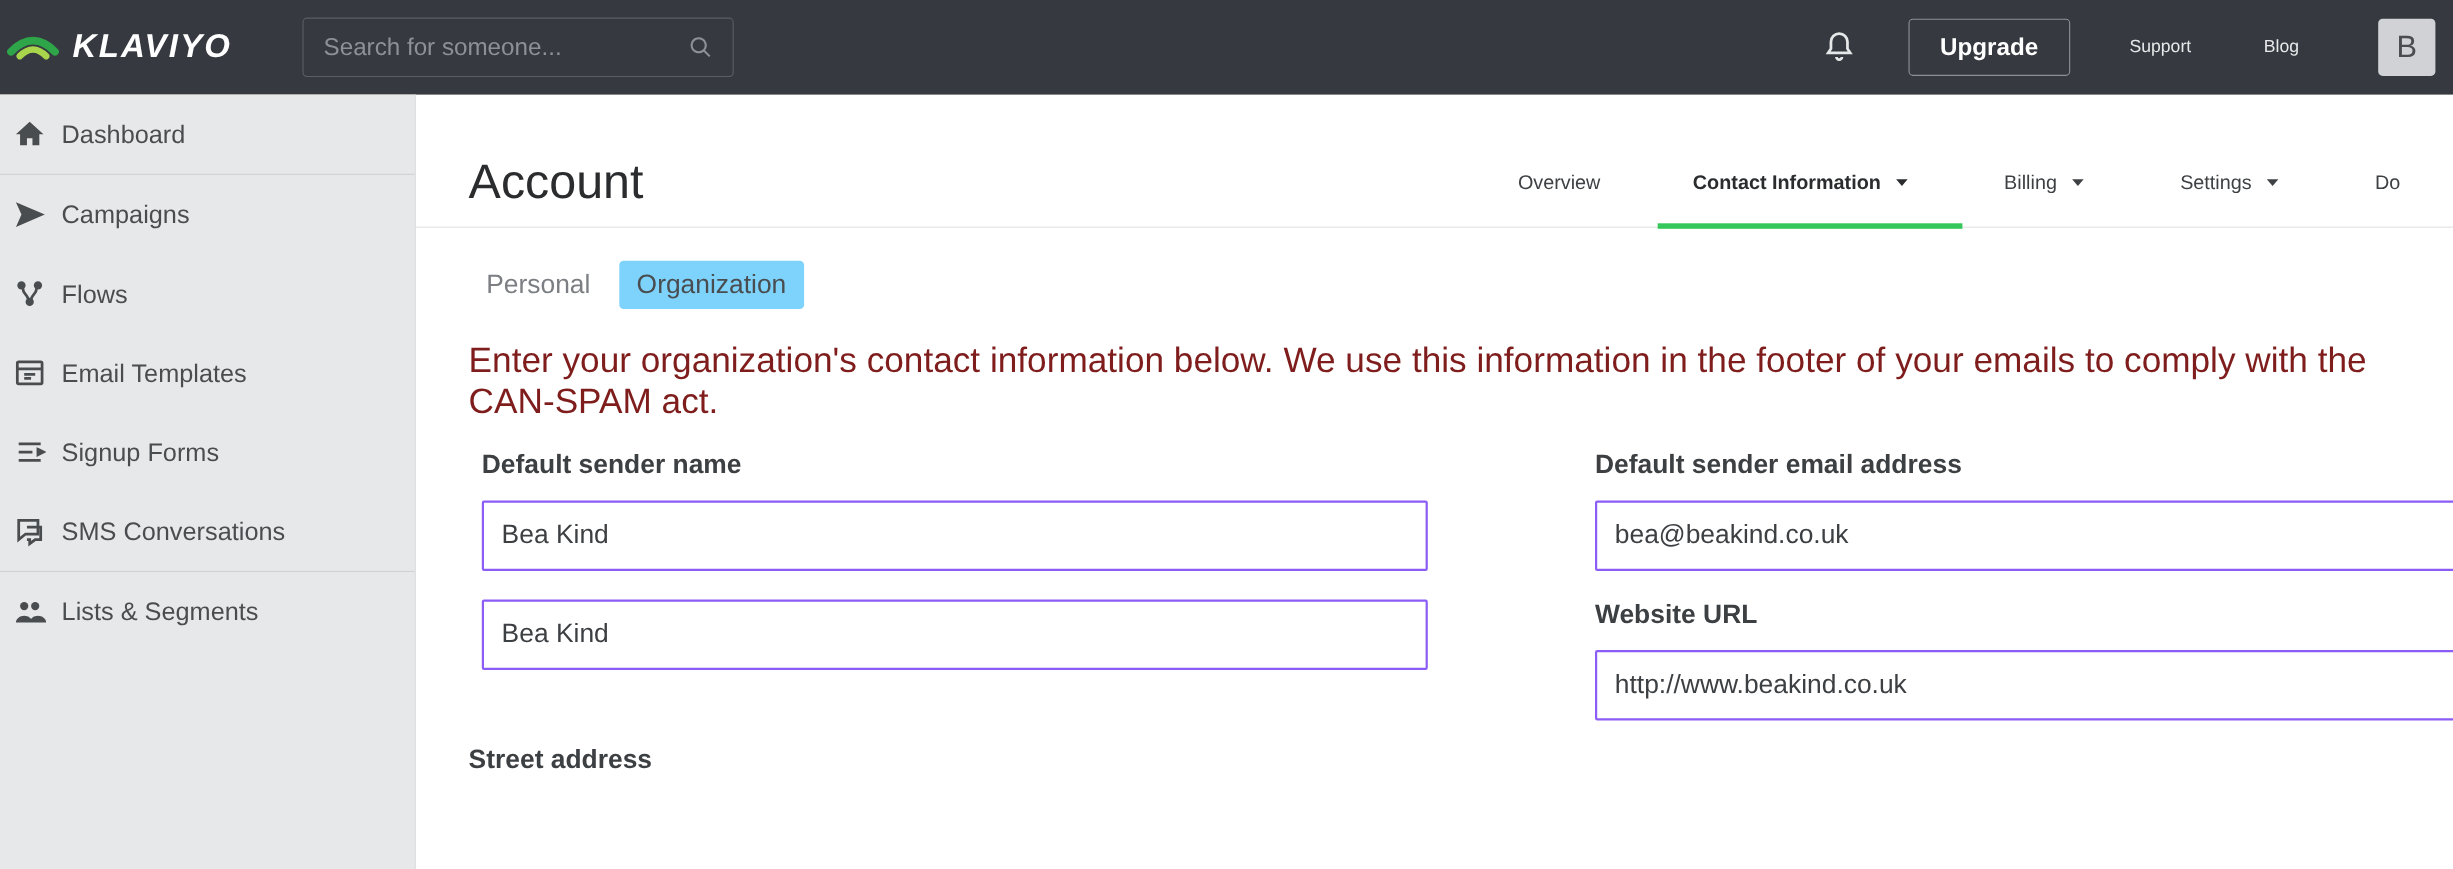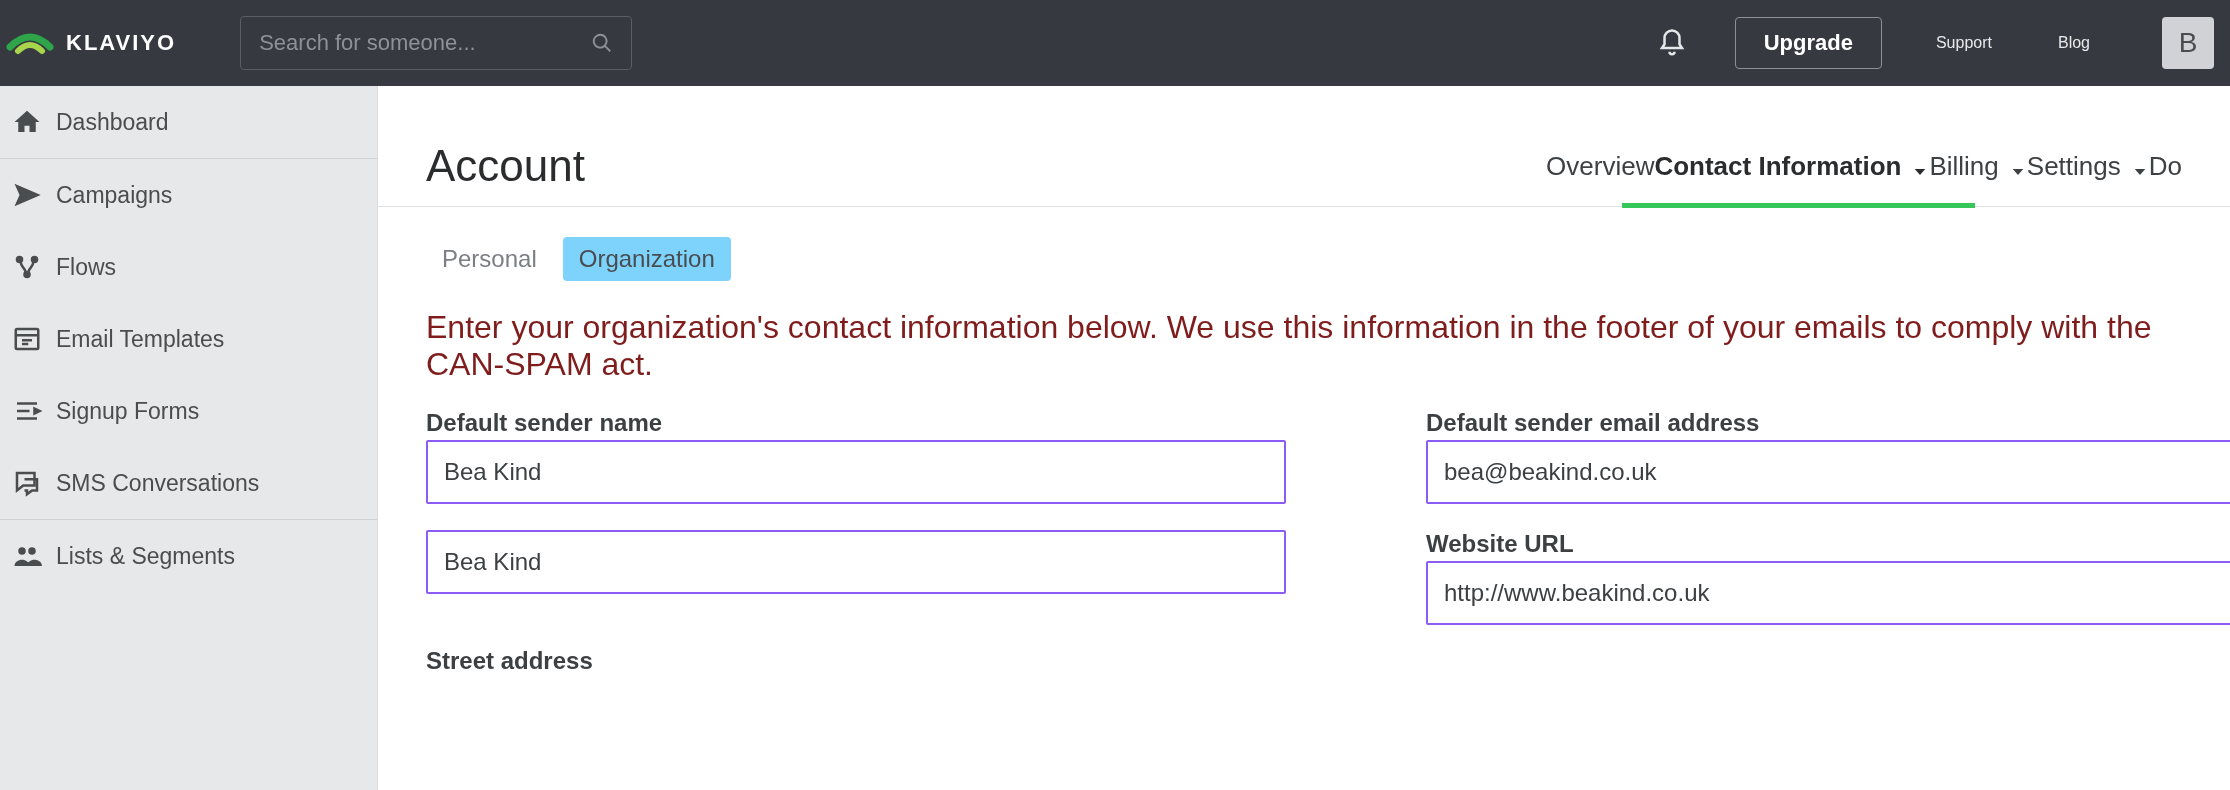--- a/index.html
+++ b/index.html
@@ -23,24 +23,25 @@
     color: #fff;
     gap: 28px;
   }
   .brand {
     display: flex;
     align-items: center;
     gap: 12px;
     padding-left: 6px;
   }
   .brand-wordmark {
-    font-size: 22px;
+    font-size: 30px;
     font-weight: 700;
     letter-spacing: 2px;
     color: #fff;
+    font-style: italic;
   }
   .search-wrap {
     display: flex;
     align-items: center;
     width: 392px;
     height: 54px;
     border: 1px solid #5a5e64;
     border-radius: 4px;
     padding: 0 18px;
     margin-left: 36px;
@@ -140,22 +141,23 @@
   }
   .page-title {
     font-size: 44px;
     font-weight: 500;
     color: #2a2c2e;
   }
   .page-tabs {
     display: flex;
     align-items: center;
     margin-left: auto;
+    gap: 84px;
     height: 100%;
-    font-size: 26px;
+    font-size: 18px;
     color: #3e4144;
   }
   .page-tab {
     display: flex;
     align-items: center;
     gap: 10px;
     font-weight: 500;
     cursor: pointer;
     height: 100%;
     position: relative;
@@ -209,21 +211,22 @@
   .form-grid {
     display: grid;
     grid-template-columns: 1fr 1fr;
     column-gap: 140px;
     row-gap: 26px;
     margin-top: 26px;
   }
   .form-field {
     display: flex;
     flex-direction: column;
-    gap: 3px;
+    gap: 18px;
+    margin-left: 12px;
   }
   .form-label {
     font-size: 24px;
     font-weight: 700;
     color: #3d4043;
   }
   .form-input {
     height: 64px;
     border: 2px solid #8b5cf6;
     border-radius: 2px;

